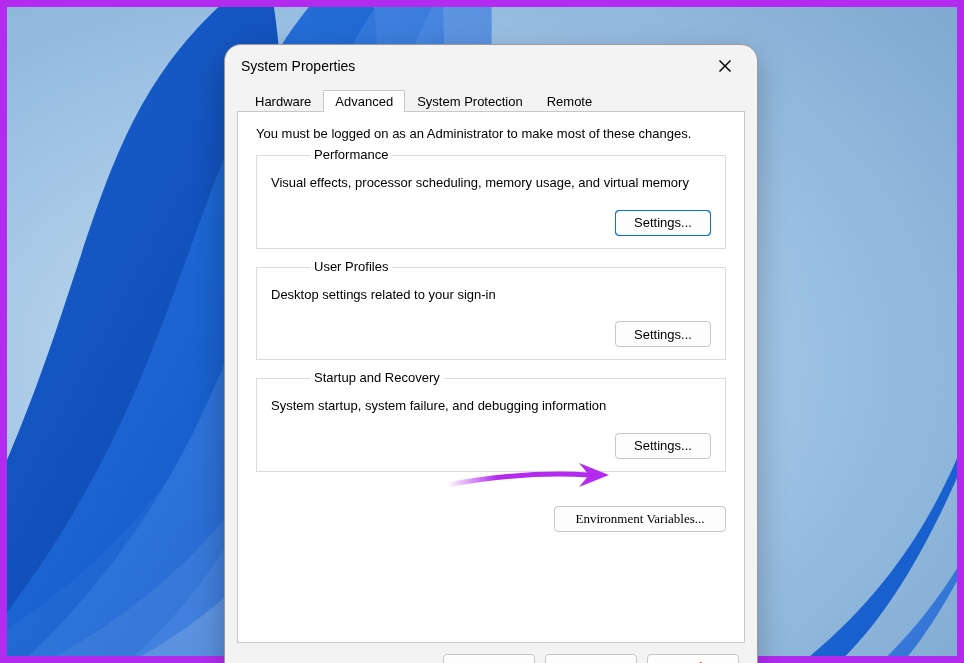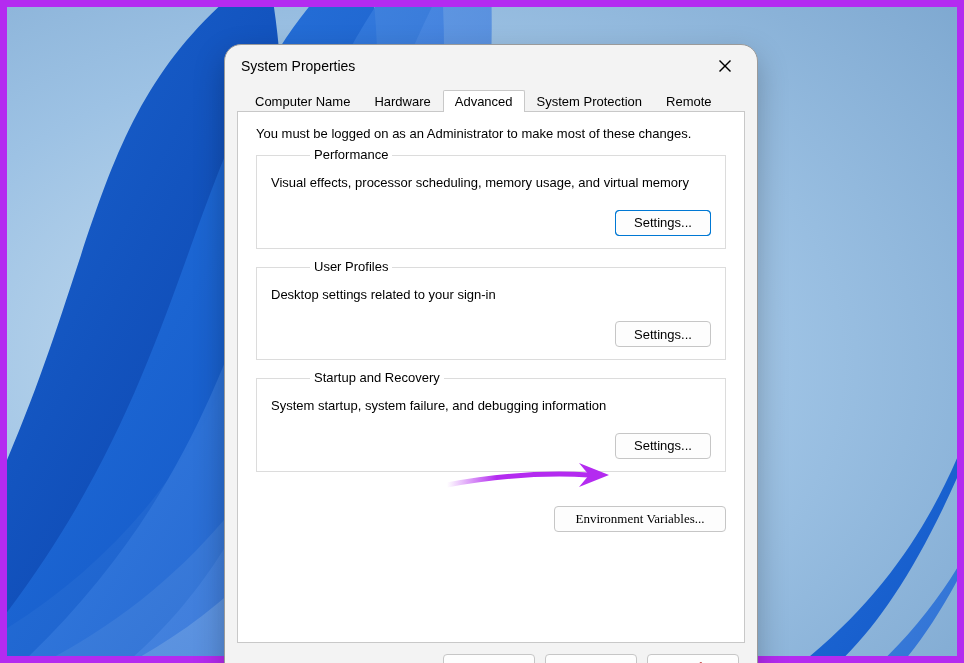--- a/index.html
+++ b/index.html
@@ -162,21 +162,20 @@
         <svg viewBox="0 0 14 14">
           <line x1="1.5" y1="1.5" x2="12.5" y2="12.5" stroke="#000" stroke-width="1.4"></line>
           <line x1="12.5" y1="1.5" x2="1.5" y2="12.5" stroke="#000" stroke-width="1.4"></line>
         </svg>
       </div>
     </div>
 
     <div class="client">
 
       <div class="tabs-row">
-        <div class="tab"><span>Computer Name</span></div>
         <div class="tab"><span>Hardware</span></div>
         <div class="tab active"><span>Advanced</span></div>
         <div class="tab"><span>System Protection</span></div>
         <div class="tab"><span>Remote</span></div>
       </div>
 
       <div class="tab-panel">
         <div class="admin-note">You must be logged on as an Administrator to make most of these changes.</div>
 
         <div class="groupbox">

